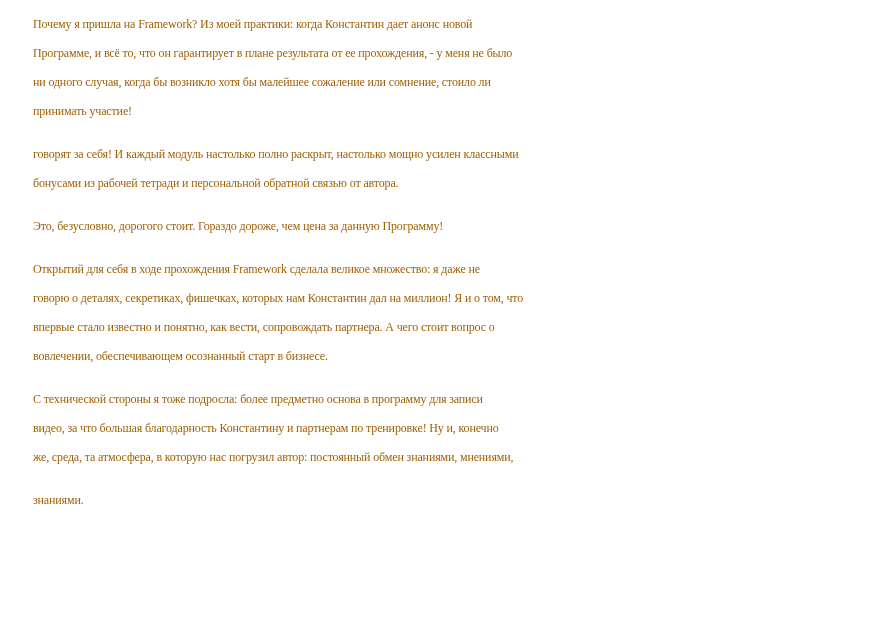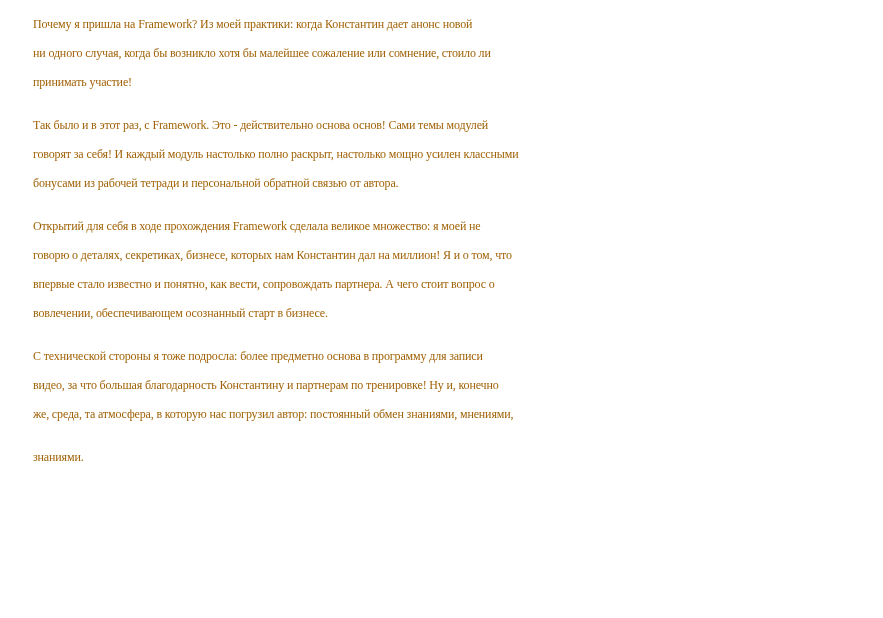--- a/index.html
+++ b/index.html
@@ -31,31 +31,34 @@
       display: block;
       white-space: nowrap;
     }
   </style>
 </head>
 <body>
 
 <div class="content">
   <p>
     <span class="line">Почему я пришла на Framework? Из моей практики: когда Константин дает анонс новой</span>
+    <span class="line">Программе, и всё то, что он гарантирует в плане результата от ее прохождения, - у меня не было</span>
     <span class="line">ни одного случая, когда бы возникло хотя бы малейшее сожаление или сомнение, стоило ли</span>
     <span class="line">принимать участие!</span>
   </p>
   <p>
-    <span class="line">Так было и в этот раз, с Framework. Это - действительно основа основ! Сами темы модулей</span>
     <span class="line">говорят за себя! И каждый модуль настолько полно раскрыт, настолько мощно усилен классными</span>
     <span class="line">бонусами из рабочей тетради и персональной обратной связью от автора.</span>
   </p>
   <p>
-    <span class="line">Открытий для себя в ходе прохождения Framework сделала великое множество: я моей не</span>
-    <span class="line">говорю о деталях, секретиках, бизнесе, которых нам Константин дал на миллион! Я и о том, что</span>
+    <span class="line">Это, безусловно, дорогого стоит. Гораздо дороже, чем цена за данную Программу!</span>
+  </p>
+  <p>
+    <span class="line">Открытий для себя в ходе прохождения Framework сделала великое множество: я даже не</span>
+    <span class="line">говорю о деталях, секретиках, фишечках, которых нам Константин дал на миллион! Я и о том, что</span>
     <span class="line">впервые стало известно и понятно, как вести, сопровождать партнера. А чего стоит вопрос о</span>
     <span class="line">вовлечении, обеспечивающем осознанный старт в бизнесе.</span>
   </p>
   <p>
     <span class="line">С технической стороны я тоже подросла: более предметно основа в программу для записи</span>
     <span class="line">видео, за что большая благодарность Константину и партнерам по тренировке! Ну и, конечно</span>
     <span class="line">же, среда, та атмосфера, в которую нас погрузил автор: постоянный обмен знаниями, мнениями,</span>
   </p>
   <p>
     <span class="line">знаниями.</span>

